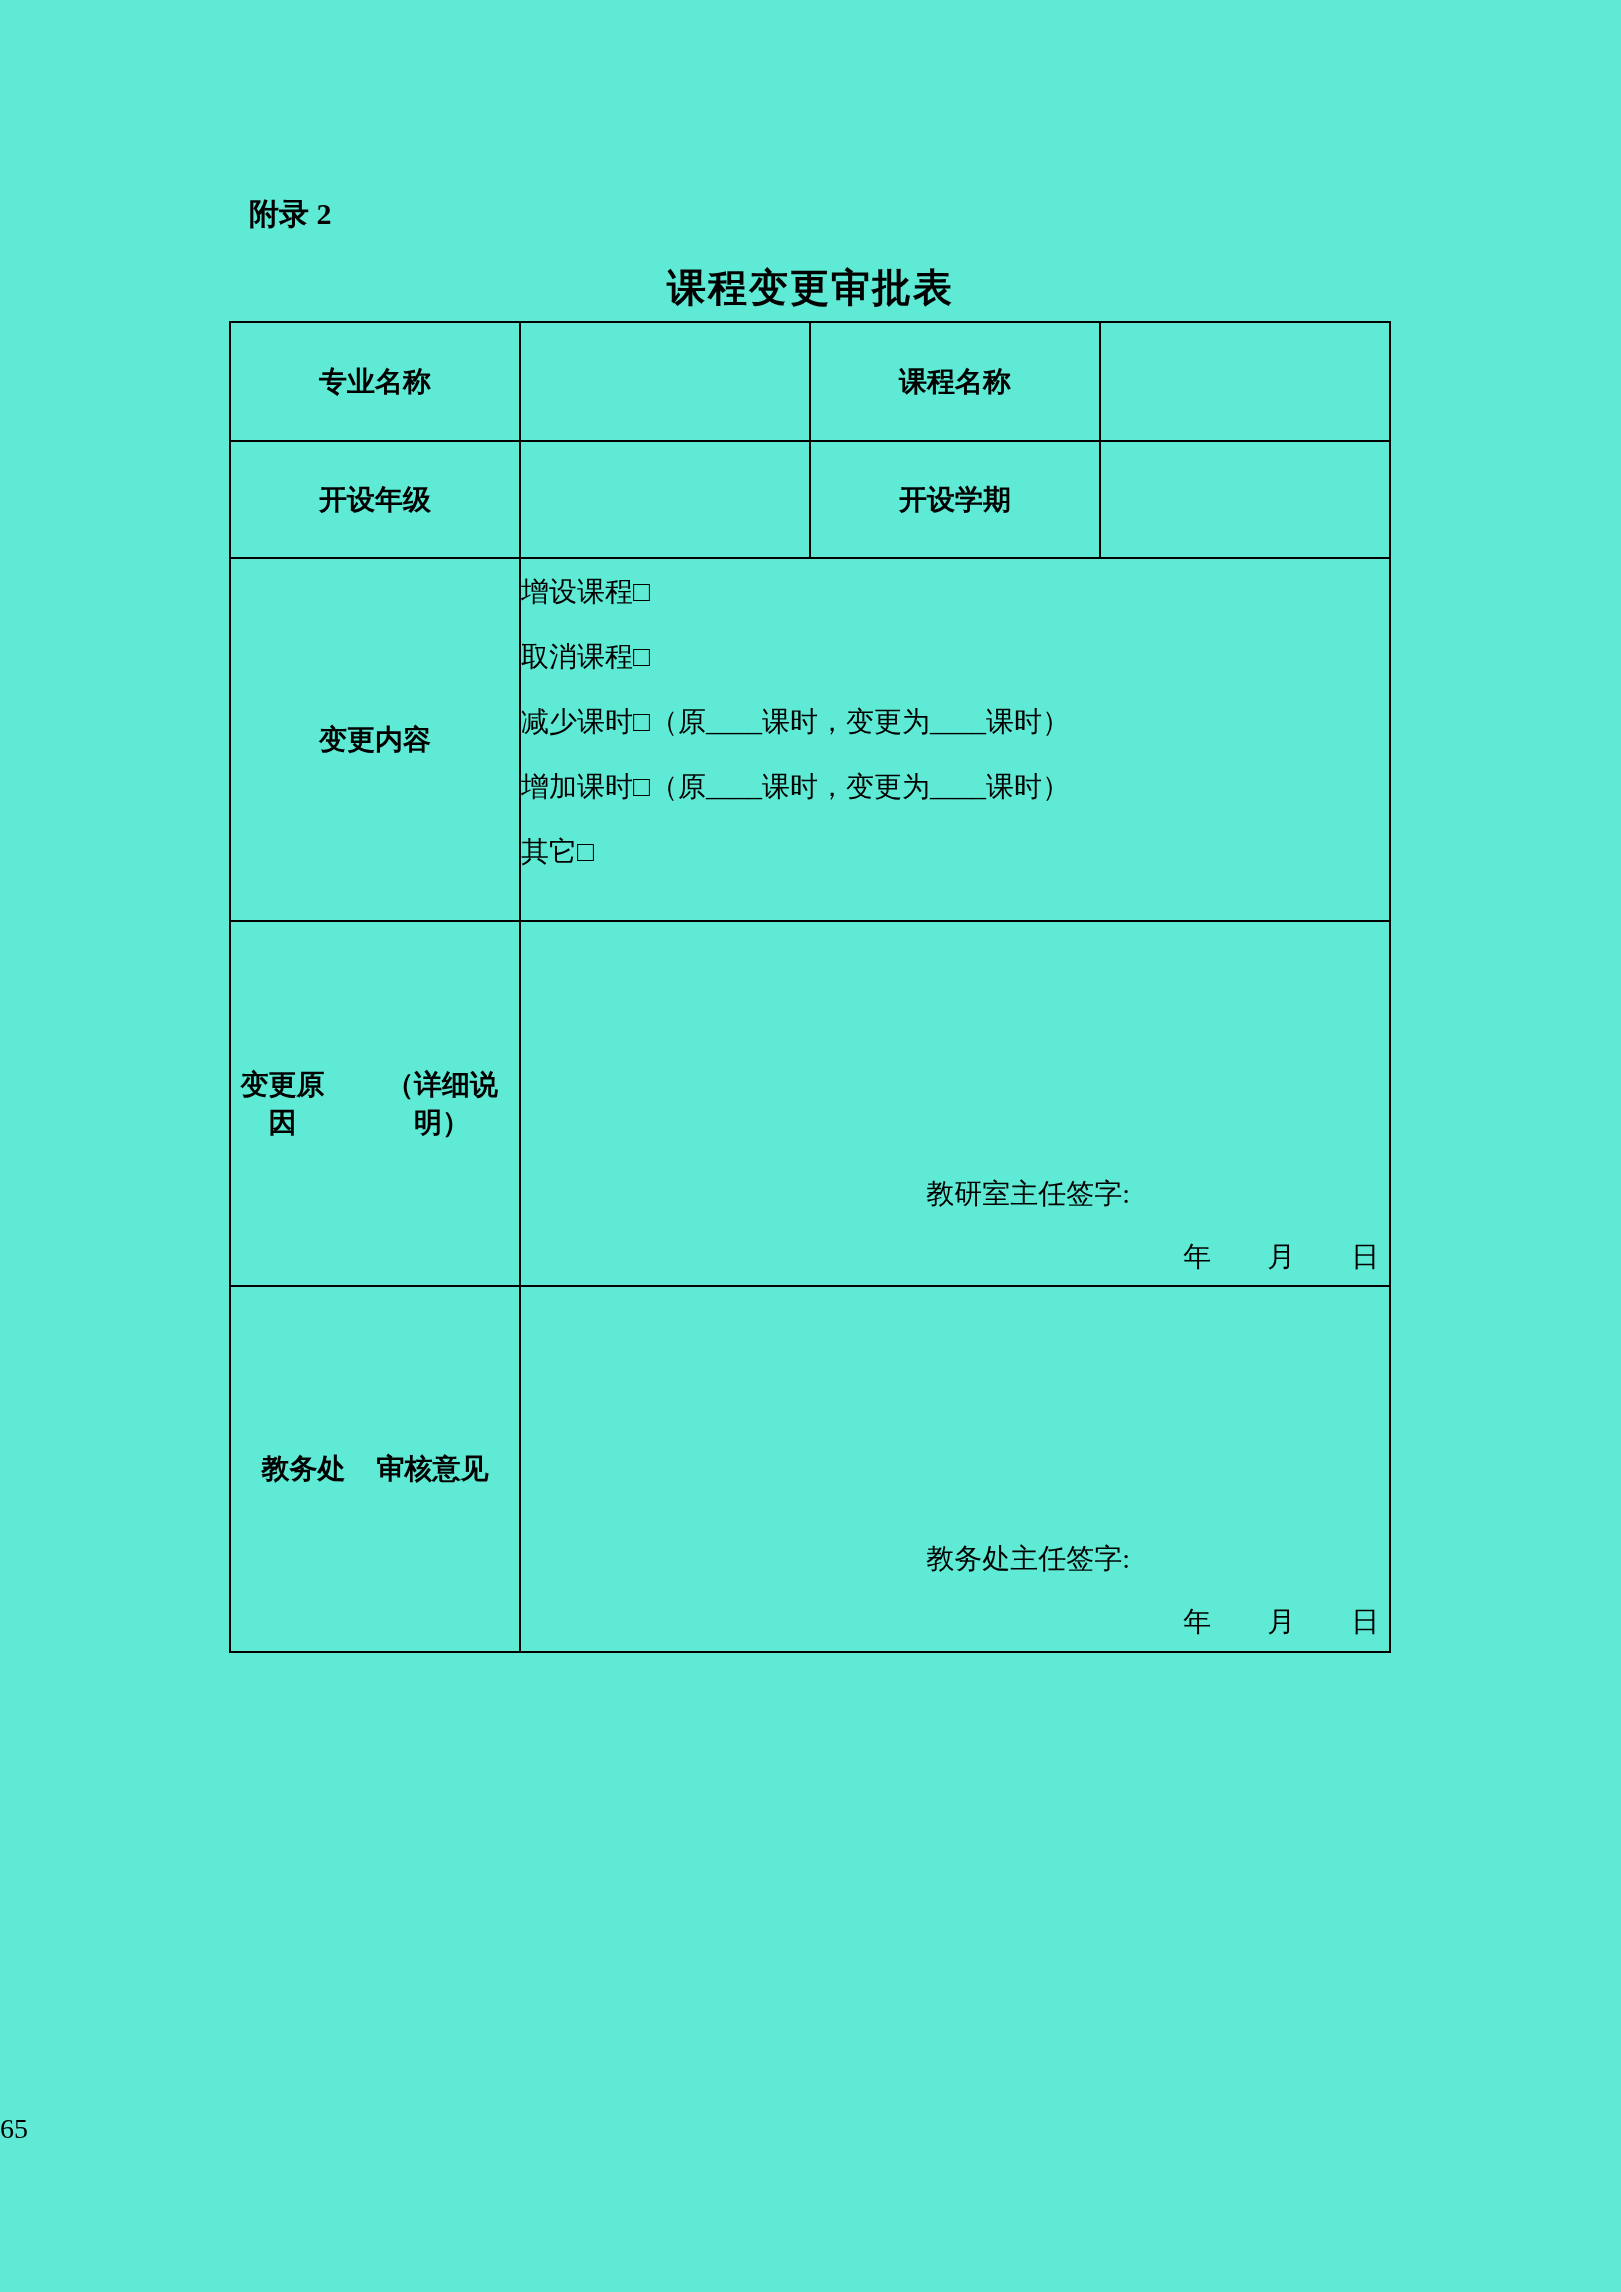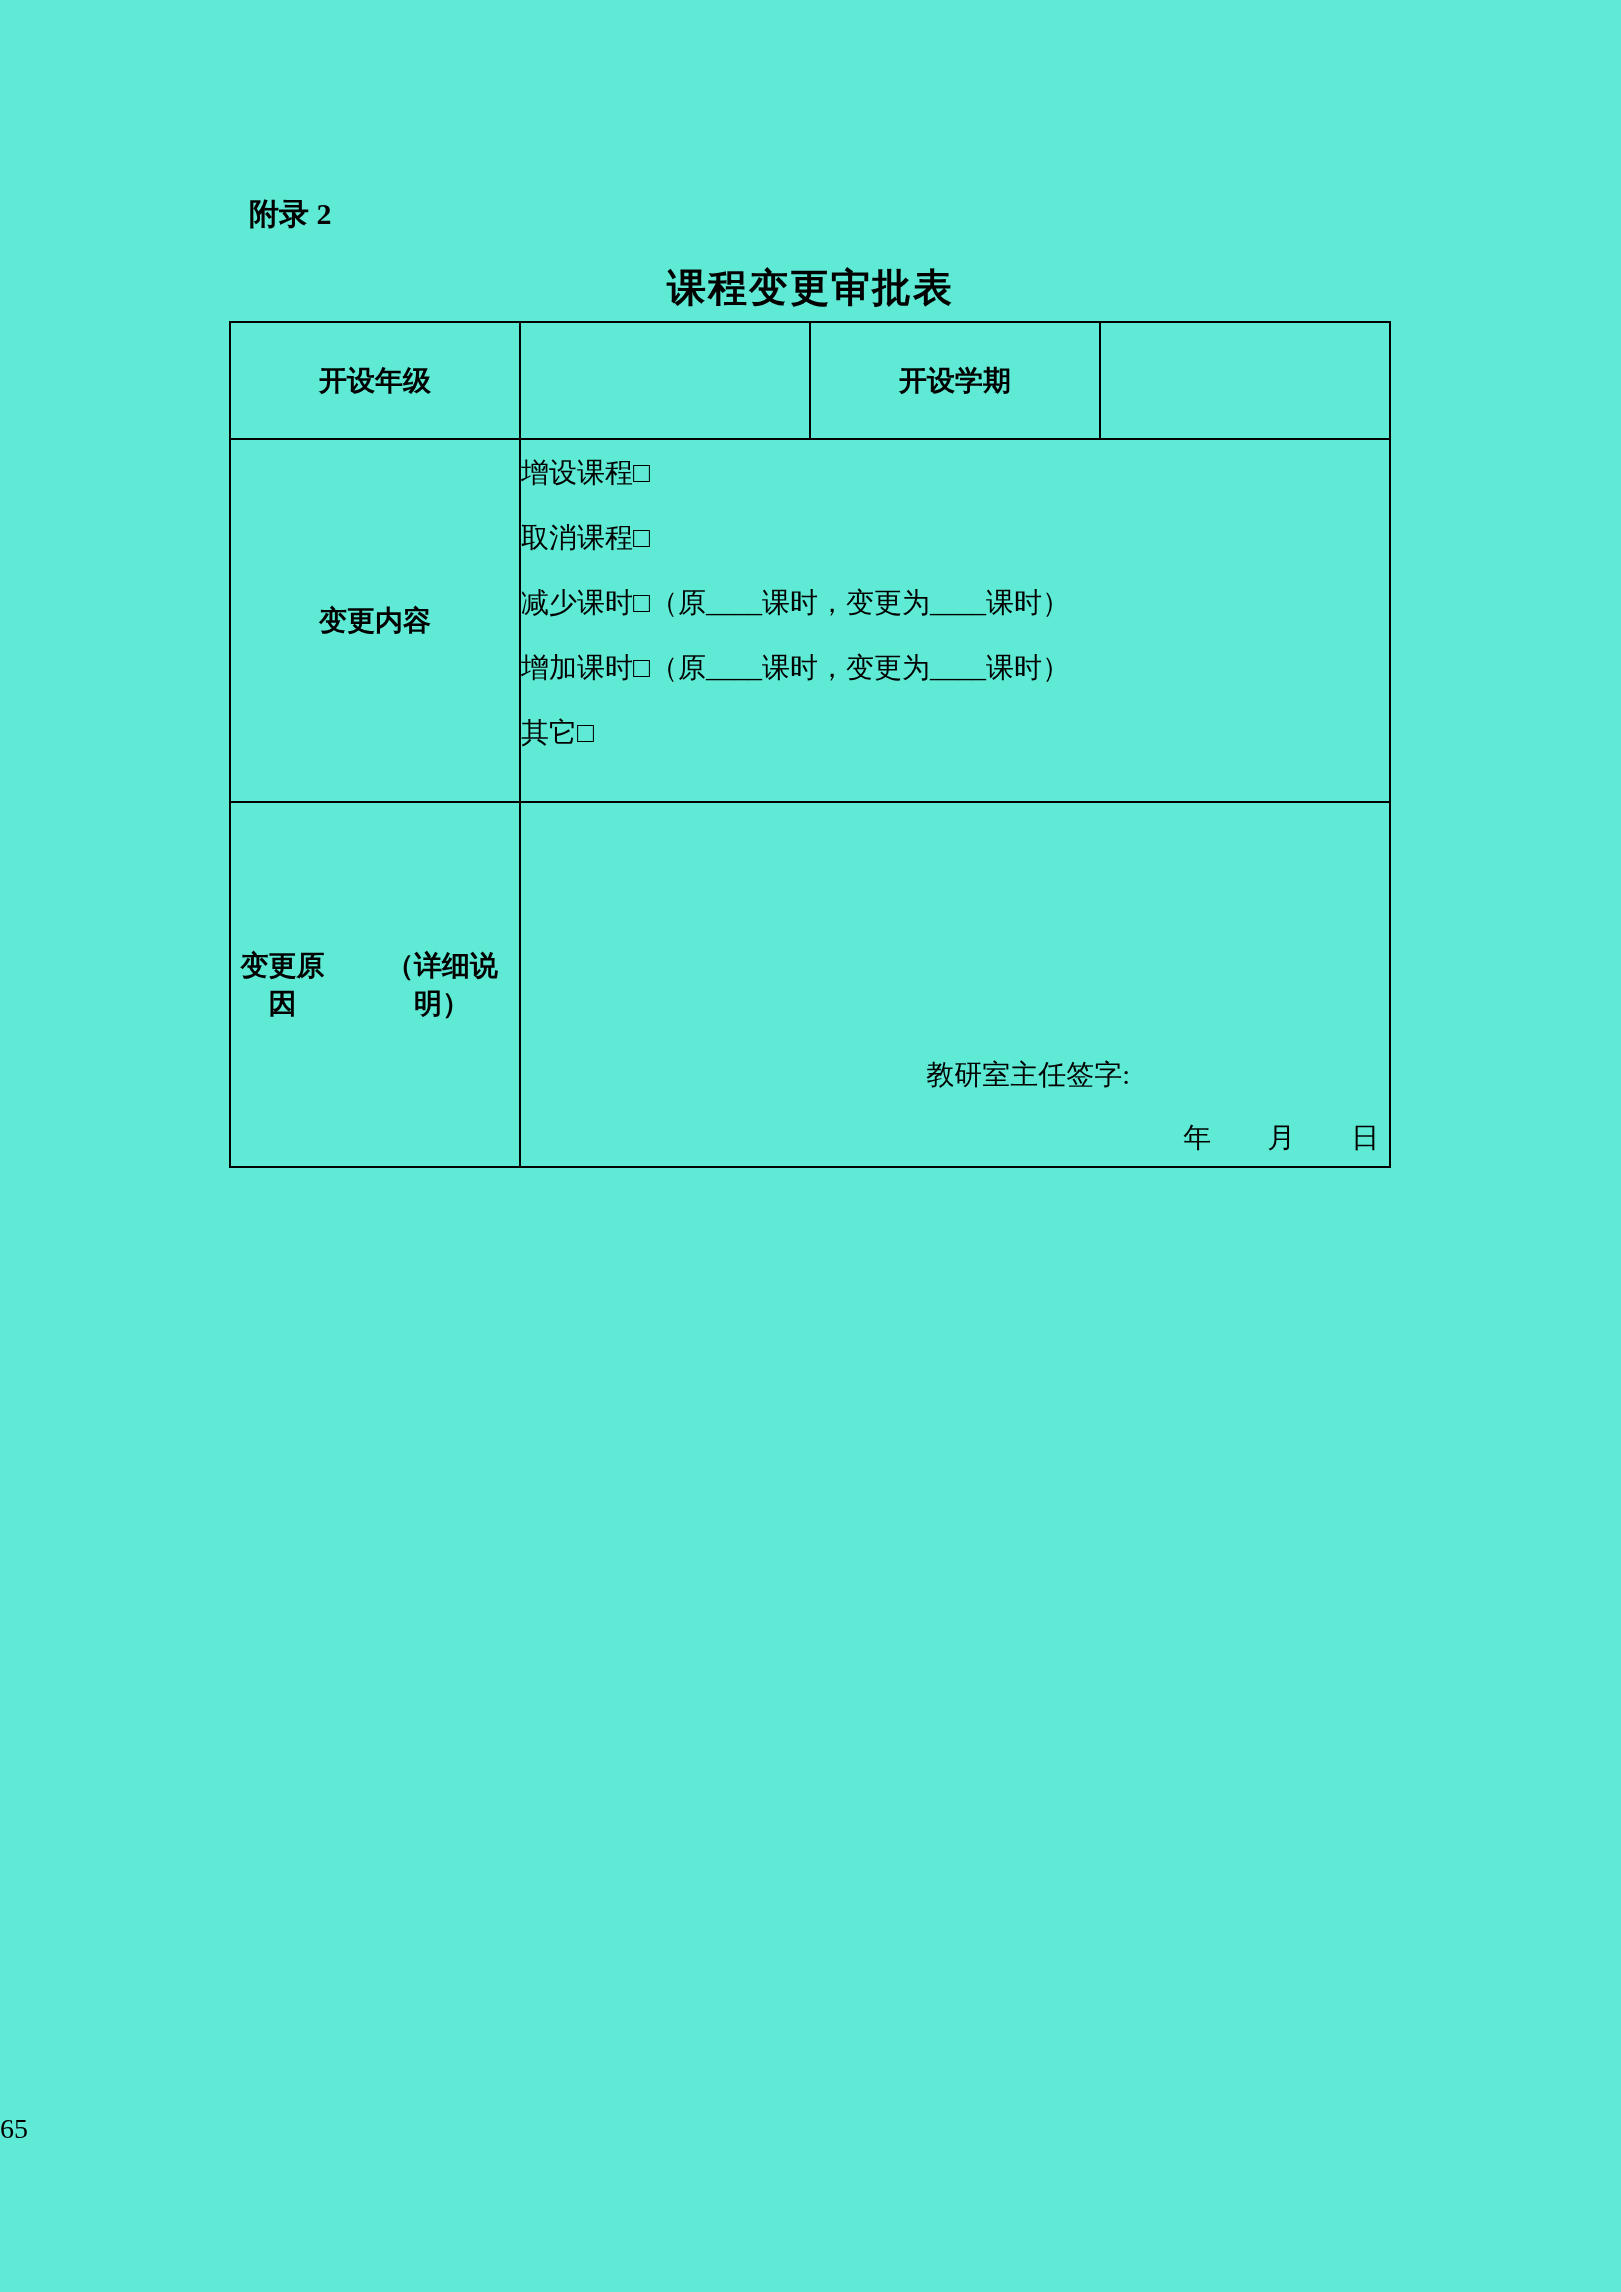--- a/index.html
+++ b/index.html
@@ -106,20 +106,26 @@
 
   <table class="form">
     <colgroup>
       <col style="width:290px">
       <col style="width:290px">
       <col style="width:290px">
       <col style="width:290px">
     </colgroup>
 
     <tbody>
+        <tr style="height:119px">
+      <td class="label-cell">专业名称</td>
+      <td></td>
+      <td class="label-cell">课程名称</td>
+      <td></td>
+    </tr>
 
     <tr style="height:117px">
       <td class="label-cell">开设年级</td>
       <td></td>
       <td class="label-cell">开设学期</td>
       <td></td>
     </tr>
 
     <tr style="height:363px">
       <td class="label-cell">变更内容</td>
@@ -138,20 +144,32 @@
           <div>变更原因</div>
           <div>（详细说明）</div>
         </div>
       </td>
       <td colspan="3" class="sign-cell">
         <div class="signer-line">教研室主任签字:</div>
         <div class="date-line">年　　月　　日</div>
       </td>
     </tr>
 
+    <tr style="height:366px">
+      <td class="label-cell">
+        <div class="label-stack">
+          <div>教务处</div>
+          <div>审核意见</div>
+        </div>
+      </td>
+      <td colspan="3" class="sign-cell">
+        <div class="signer-line">教务处主任签字:</div>
+        <div class="date-line">年　　月　　日</div>
+      </td>
+    </tr>
 
   </tbody>
     </table>
 
   <div class="pagenum">65</div>
 
 </div>
 
 
 </body></html>

